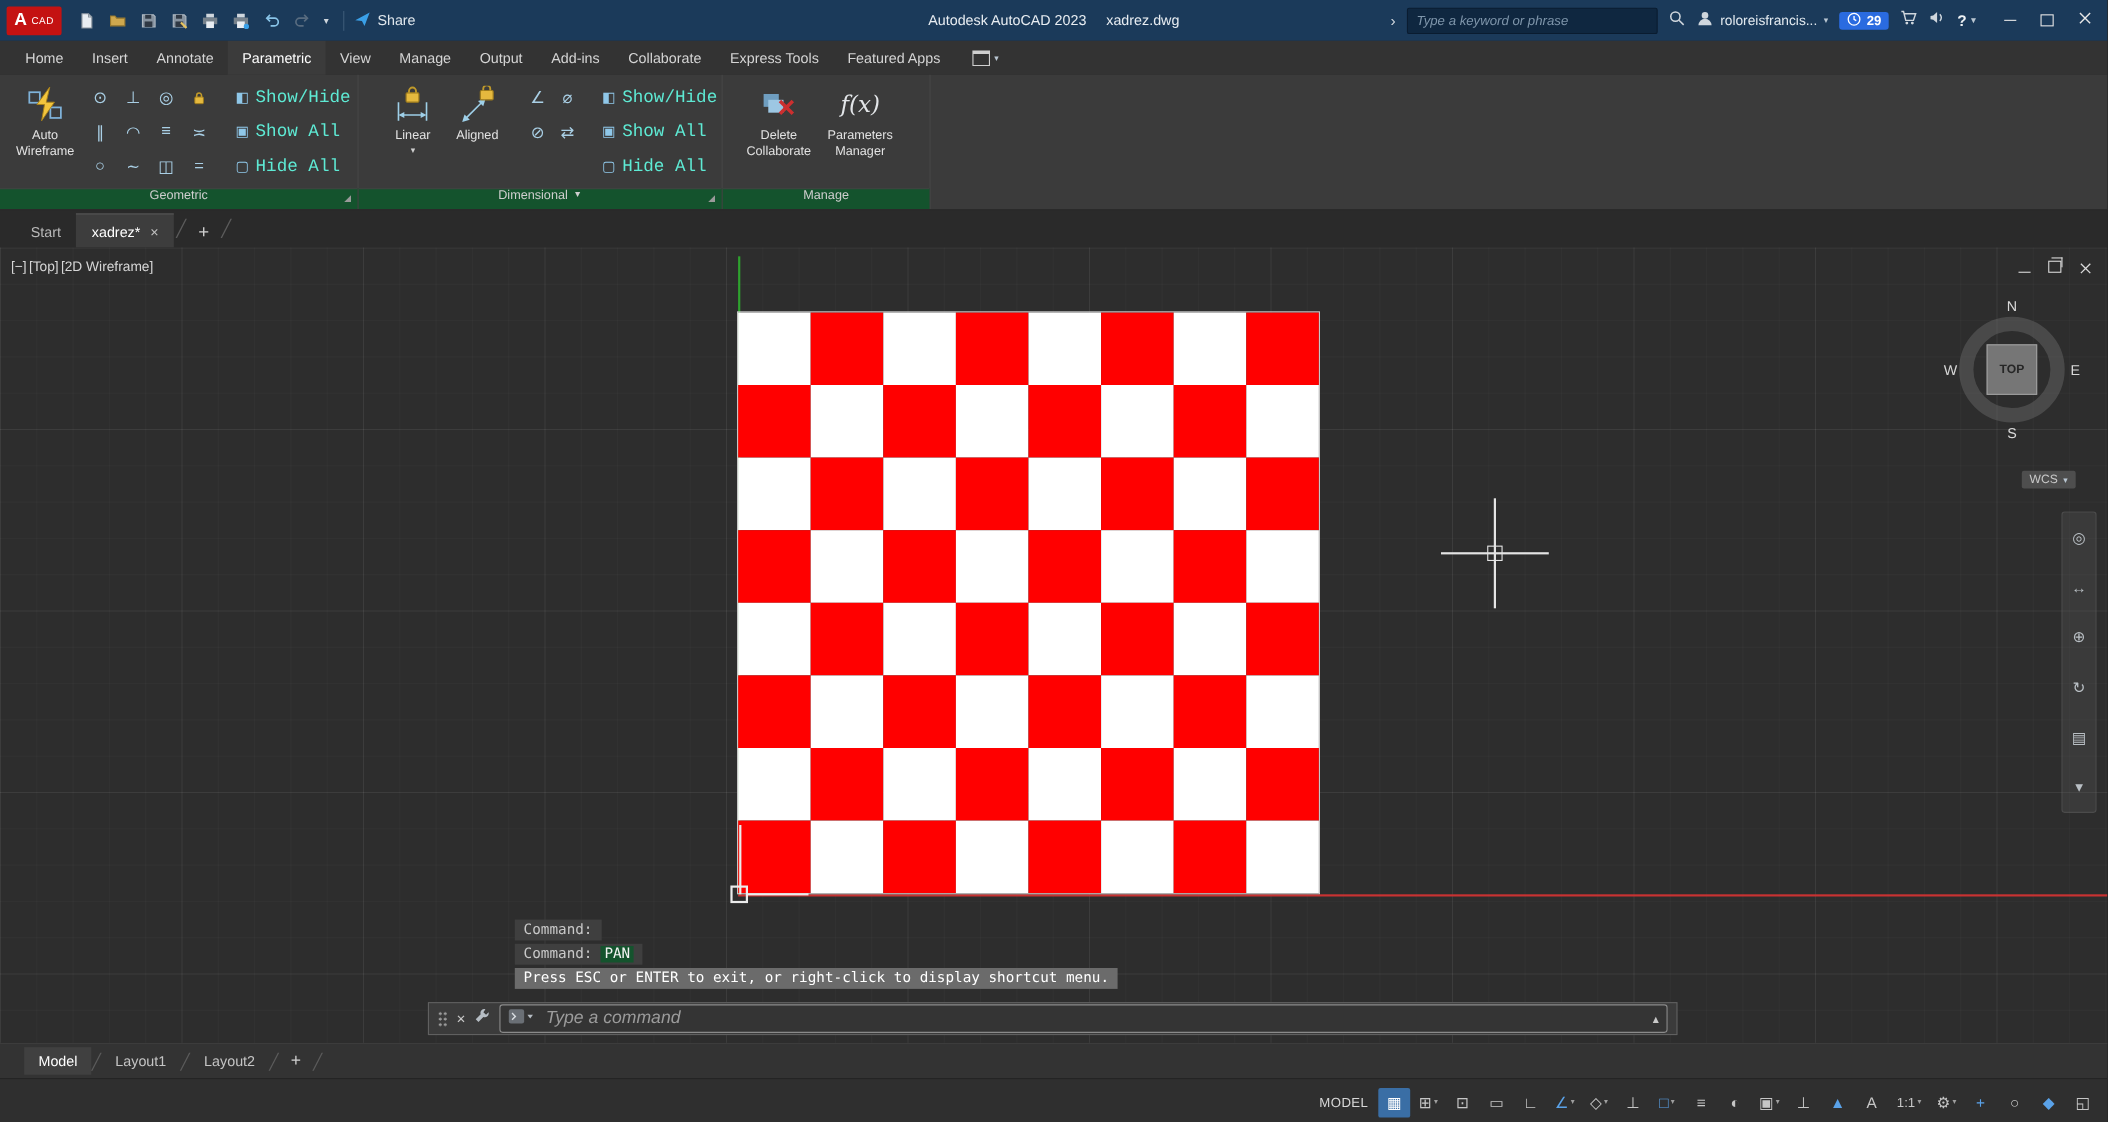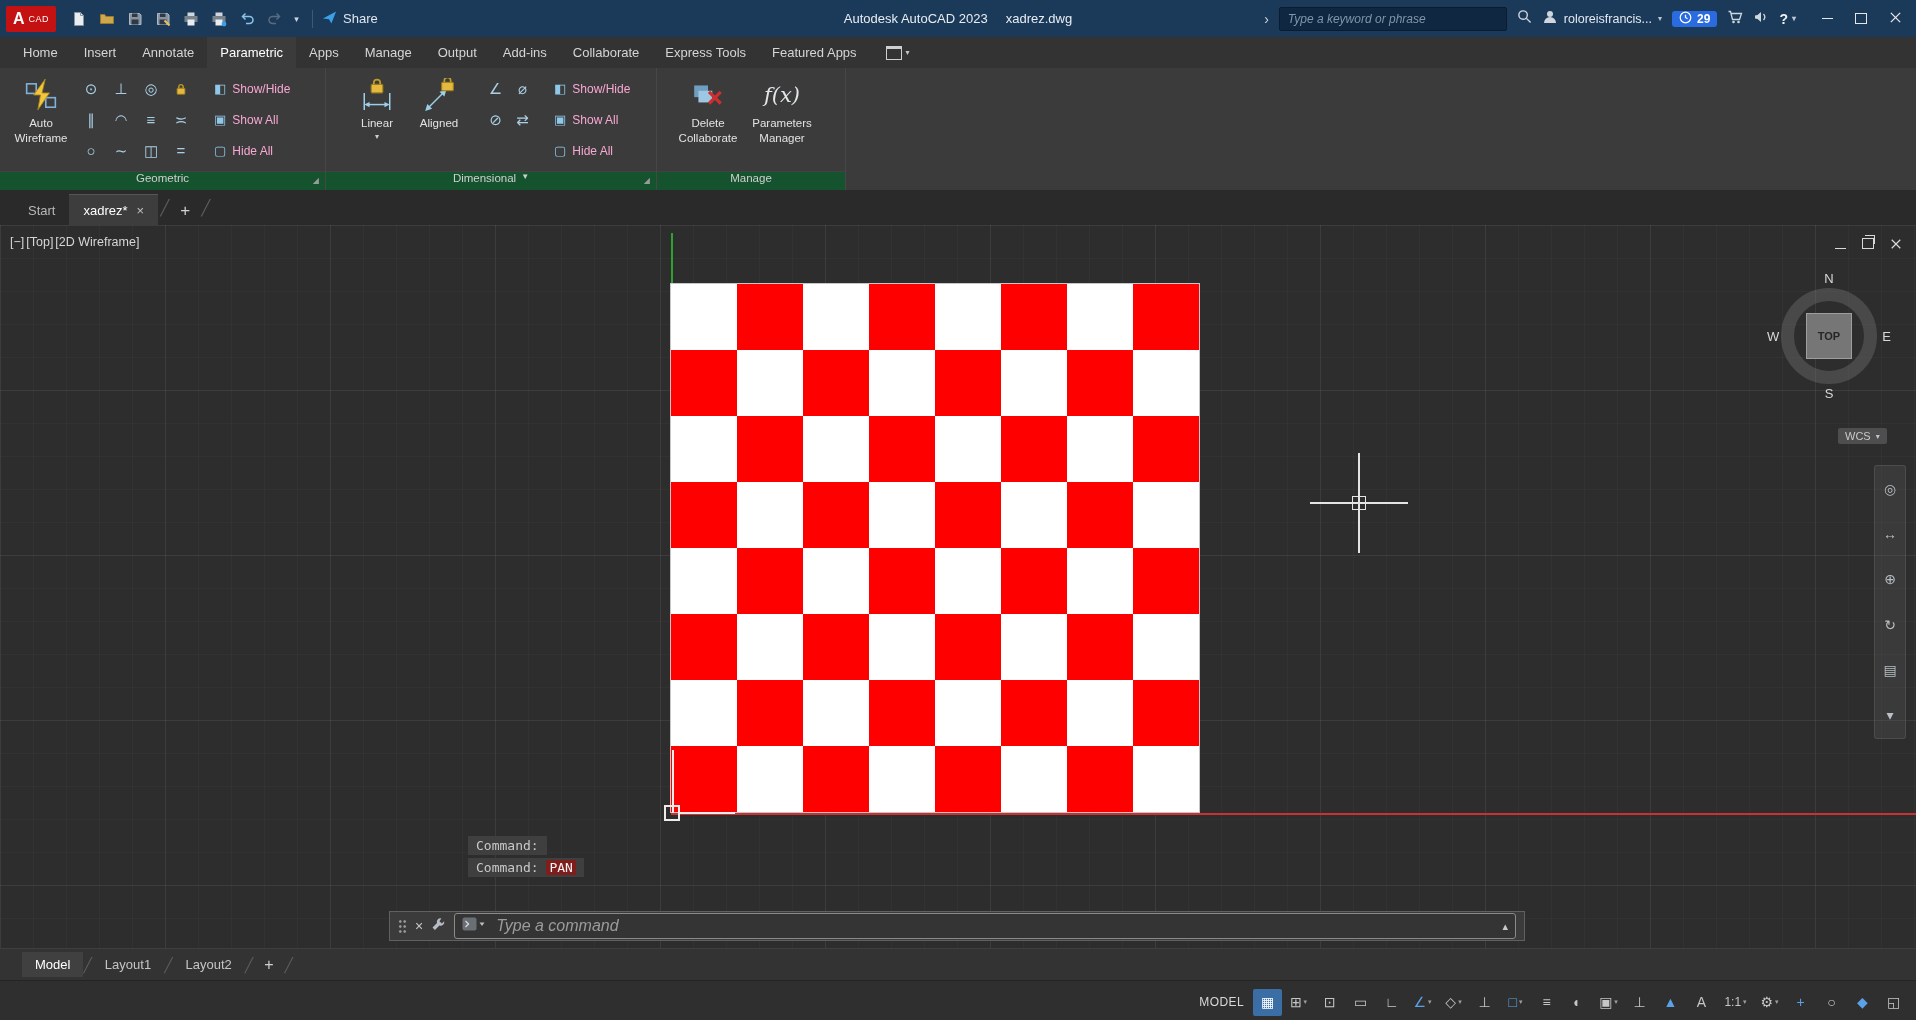--- a/index.html
+++ b/index.html
@@ -57,21 +57,21 @@
   .bigbtn .bicon{height:40px;display:flex;align-items:center;justify-content:center;}
   .blabel{font-size:11.5px;color:#e2e2e2;line-height:1.25;}
   .bcaret{font-size:8px;color:#cfcfcf;margin-top:1px;}
   .fx-glyph{font-family:"DejaVu Serif", serif;font-style:italic;font-size:21px;color:#e3e6e9;}
   .cgrid{display:grid;grid-template-columns:repeat(4,30px);grid-auto-rows:31px;margin-left:4px;margin-top:2px;}
   .cgrid-cell,.dgrid-cell{display:flex;align-items:center;justify-content:center;color:#a9cfe5;font-size:15px;border-radius:2px;}
   .dgrid{display:grid;grid-template-columns:repeat(2,27px);grid-auto-rows:31px;margin-left:12px;margin-top:2px;}
   .sh-stack{margin-left:14px;margin-top:2px;display:flex;flex-direction:column;}
   .shrow{display:flex;align-items:center;gap:6px;height:31px;padding:0 4px;border-radius:2px;}
   .shicon{color:#8fc7e8;font-size:13px;}
-  .shlabel{font-size:12px;color:#f9a8d4;}
+  .shlabel{font-size:16px;color:#5eead4;font-family:Liberation Mono, monospace;}
 
   
   .filetabs{height:34px;background:#2a2a2a;display:flex;align-items:flex-end;padding-left:14px;}
   .ftab{height:30px;display:flex;align-items:center;padding:0 14px;color:#b8b8b8;font-size:13px;gap:9px;}
   .ftab.active{background:#3d3d3d;color:#fff;border-top:1px solid #565656;}
   .ftab-close{color:#c0c0c0;font-size:13px;line-height:1;}
   .fsep{color:#5c5c5c;align-self:center;font-size:15px;margin:0 2px;}
   .ftab-add{width:28px;height:28px;display:flex;align-items:center;justify-content:center;color:#d0d0d0;font-size:17px;}
 
   
@@ -106,21 +106,21 @@
   #board{position:absolute;left:671px;top:59px;width:528px;height:528px;display:grid;outline:1px solid #c6c6c6;z-index:2;}
   #ucs-v{position:absolute;left:672px;top:525px;width:2px;height:63px;background:#ececec;z-index:3;}
   #ucs-h{position:absolute;left:680px;top:587px;width:55px;height:2px;background:#ececec;z-index:3;}
   #ucs-box{position:absolute;left:664px;top:580px;width:12px;height:12px;border:2px solid #ececec;z-index:3;}
   #ch-h{position:absolute;left:1310px;top:277px;width:98px;height:1.5px;background:#e4e4e4;z-index:5;}
   #ch-v{position:absolute;left:1358px;top:228px;width:1.5px;height:100px;background:#e4e4e4;z-index:5;}
   #ch-box{position:absolute;left:1352px;top:271px;width:12px;height:12px;border:1.5px solid #e4e4e4;z-index:5;}
 
   #history{position:absolute;left:468px;top:611px;display:flex;flex-direction:column;align-items:flex-start;gap:3px;font-family:"DejaVu Sans Mono", monospace;font-size:13px;z-index:6;}
   .hline{background:#3f3f3f;color:#c9c9c9;padding:2px 8px;}
-  .hline .hl{background:#7f1d1d;color:#f2f2f2;padding:0 3px;}
+  .hline .hl{background:#14532d;color:#f2f2f2;padding:0 3px;}
   .hline.bright{background:#6b6b6b;color:#ffffff;}
 
   #cmdbar{position:absolute;left:389px;top:686px;width:1136px;height:30px;background:#3b3b3b;border:1px solid #606060;display:flex;align-items:center;gap:8px;padding:0 8px;box-sizing:border-box;z-index:7;}
   .grip{width:9px;height:15px;background-image:radial-gradient(#9a9a9a 1px, transparent 1.4px);background-size:4.5px 5px;}
   .cmd-close{color:#c9c9c9;font-size:14px;line-height:1;}
   .cmd-input-wrap{flex:1;height:24px;background:#343434;border:1px solid #8a8a8a;border-radius:3px;display:flex;align-items:center;gap:8px;padding:0 7px;}
   .cmd-input{flex:1;background:transparent;border:none;outline:none;color:#cfcfcf;font-size:16px;font-style:italic;font-family:inherit;}
   .cmd-input::placeholder{color:#9b9b9b;font-style:italic;}
   .cmd-up{color:#c9c9c9;font-size:11px;}
 
@@ -267,21 +267,21 @@
       </div>
     </div>
   </header>
 
   <nav class="ribbon-tabs">
     <div id="ribbon-tabs-list">
         <span class="rtab">Home</span>
         <span class="rtab">Insert</span>
         <span class="rtab">Annotate</span>
         <span class="rtab active">Parametric</span>
-        <span class="rtab">Apps</span>
+        <span class="rtab">View</span>
         <span class="rtab">Manage</span>
         <span class="rtab">Output</span>
         <span class="rtab">Add-ins</span>
         <span class="rtab">Collaborate</span>
         <span class="rtab">Express Tools</span>
         <span class="rtab">Featured Apps</span>
       </div>
     <div class="ribbon-toggle">
       <span class="rt-box"></span>
       <span class="caret-sm">▾</span>
@@ -544,20 +544,21 @@
     <div id="ucs-h"></div>
     <div id="ucs-box"></div>
 
     <div id="ch-h"></div>
     <div id="ch-v"></div>
     <div id="ch-box"></div>
 
     <div id="history">
         <div class="hline">Command:</div>
         <div class="hline">Command: <span class="hl">PAN</span></div>
+        <div class="hline bright">Press ESC or ENTER to exit, or right-click to display shortcut menu.</div>
       </div>
 
     <div id="cmdbar">
       <span class="grip"></span>
       <span class="cmd-close">×</span>
       <span><svg viewBox="0 0 16 16" width="15" height="15">
             <path d="M11 1.5a3.8 3.8 0 0 0-4.6 5L1.6 11.3l2.6 2.6 4.8-4.8a3.8 3.8 0 0 0 5-4.6L11.6 7 9 4.4z" fill="#b6bdc4"></path>
           </svg></span>
       <div class="cmd-input-wrap">
         <span><svg viewBox="0 0 24 14" width="24" height="14">

